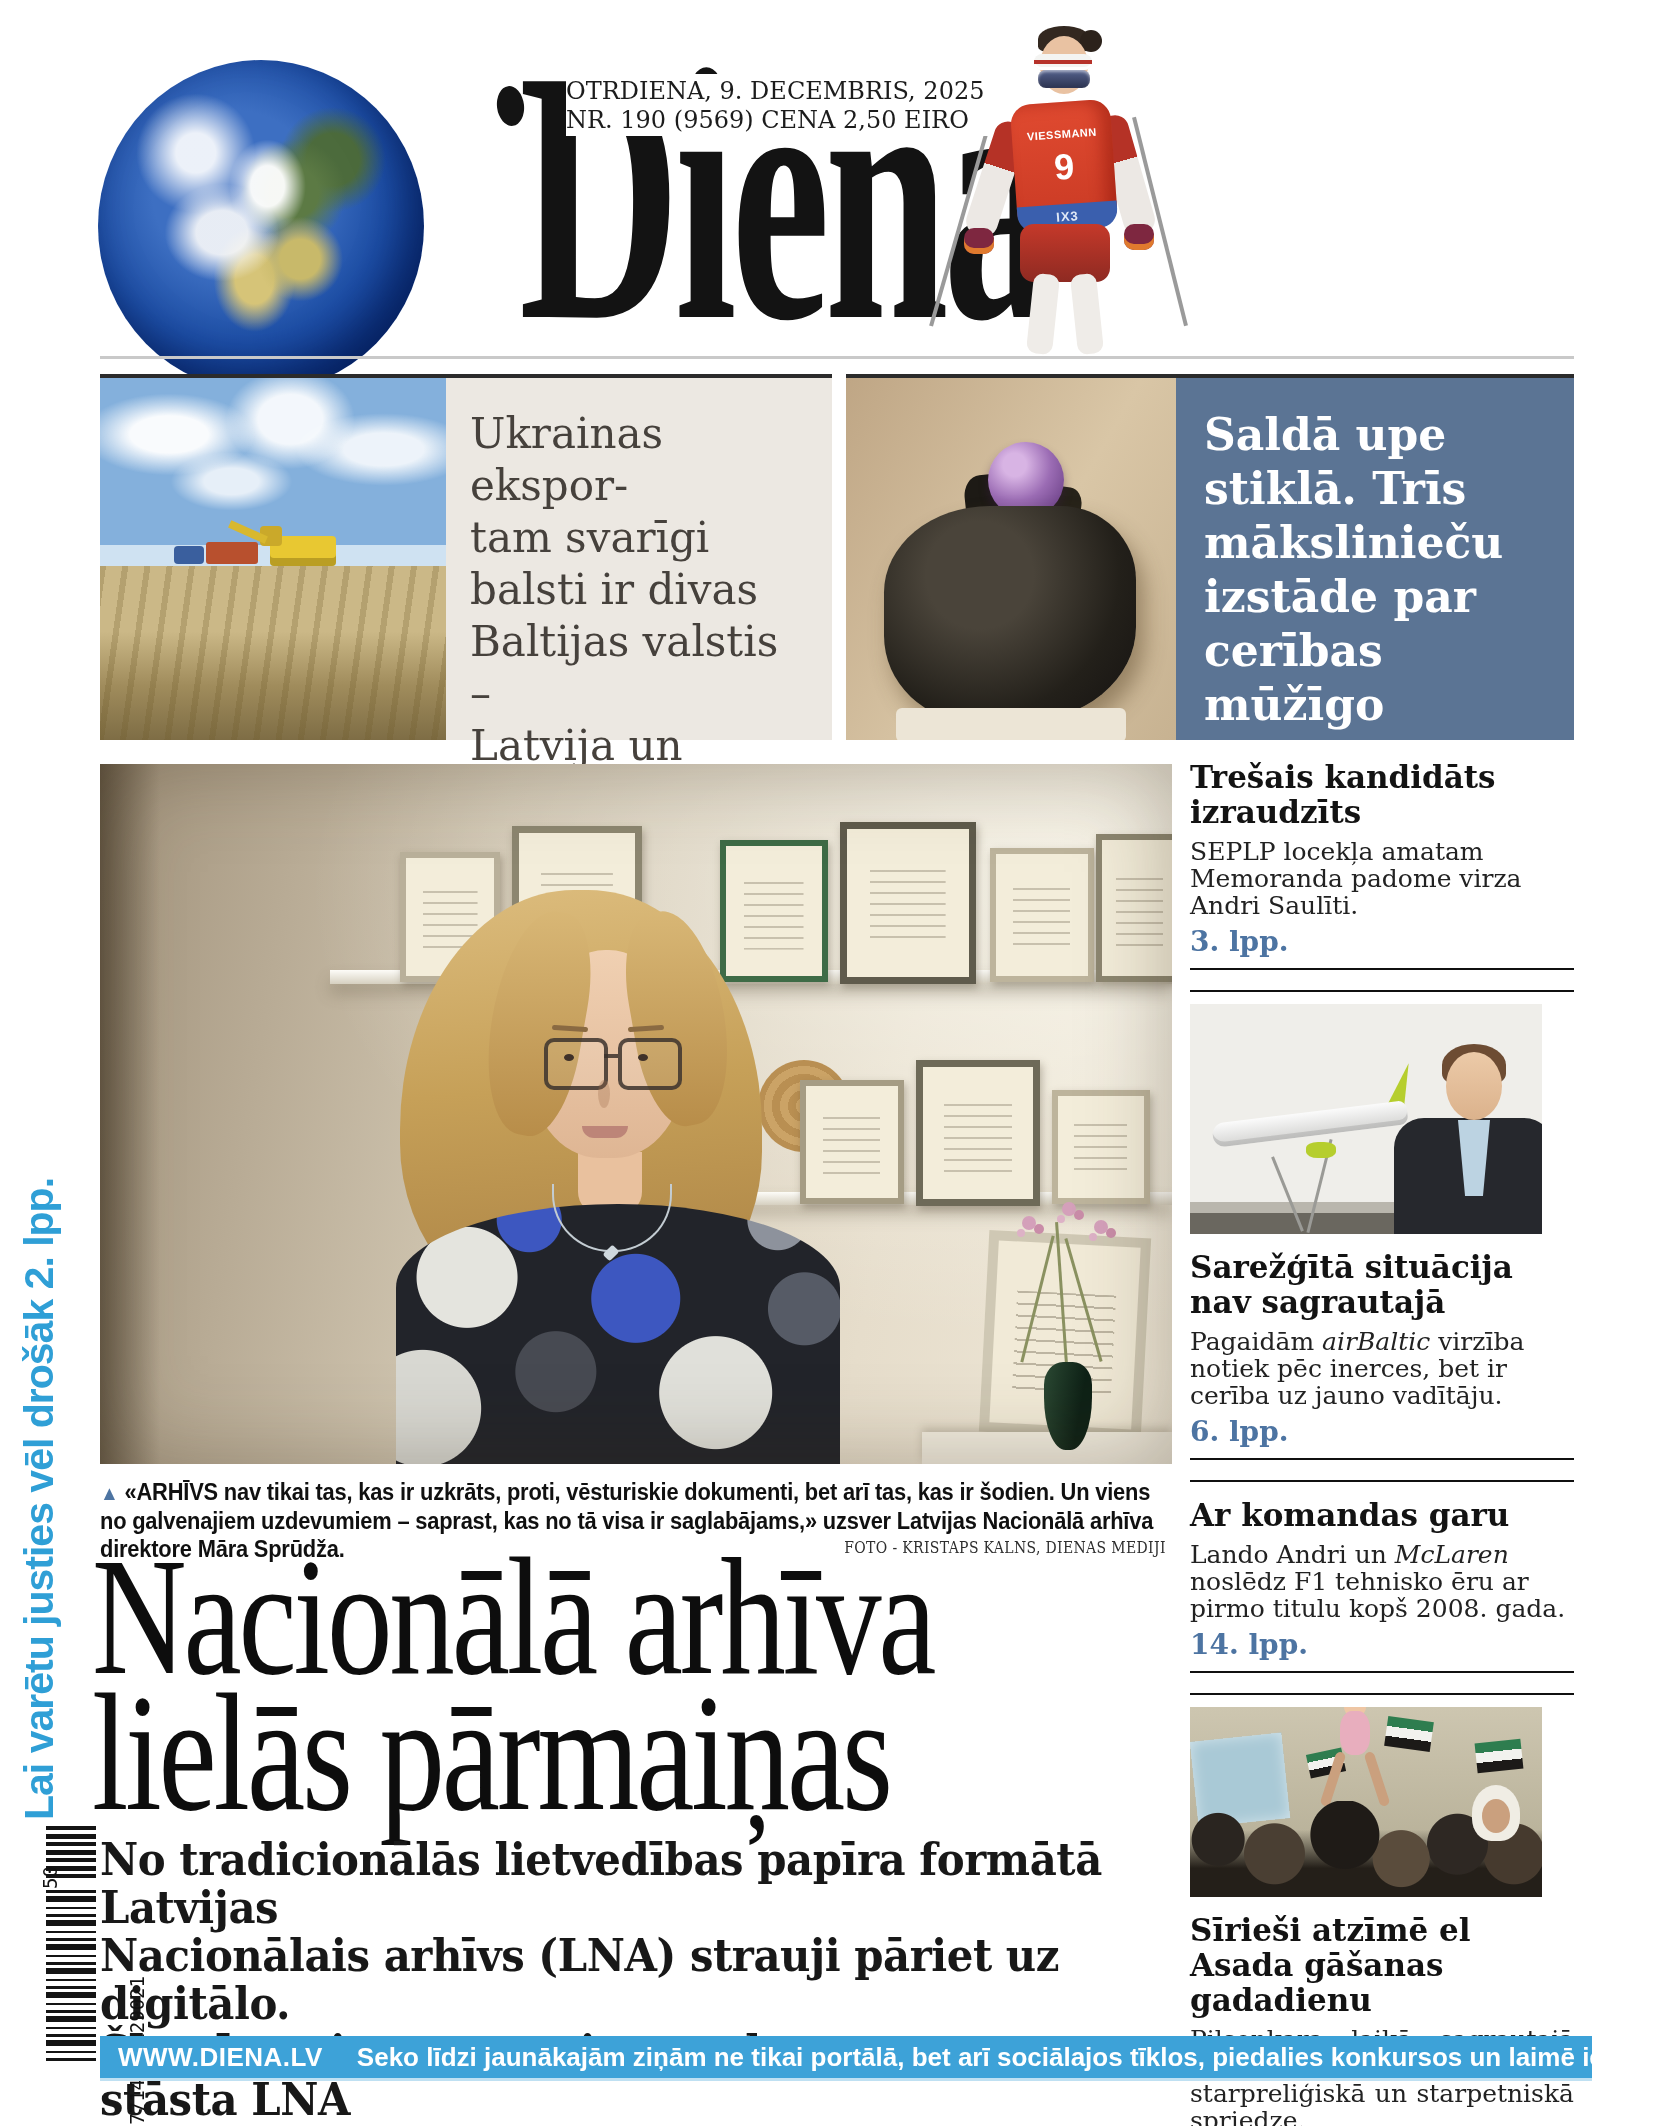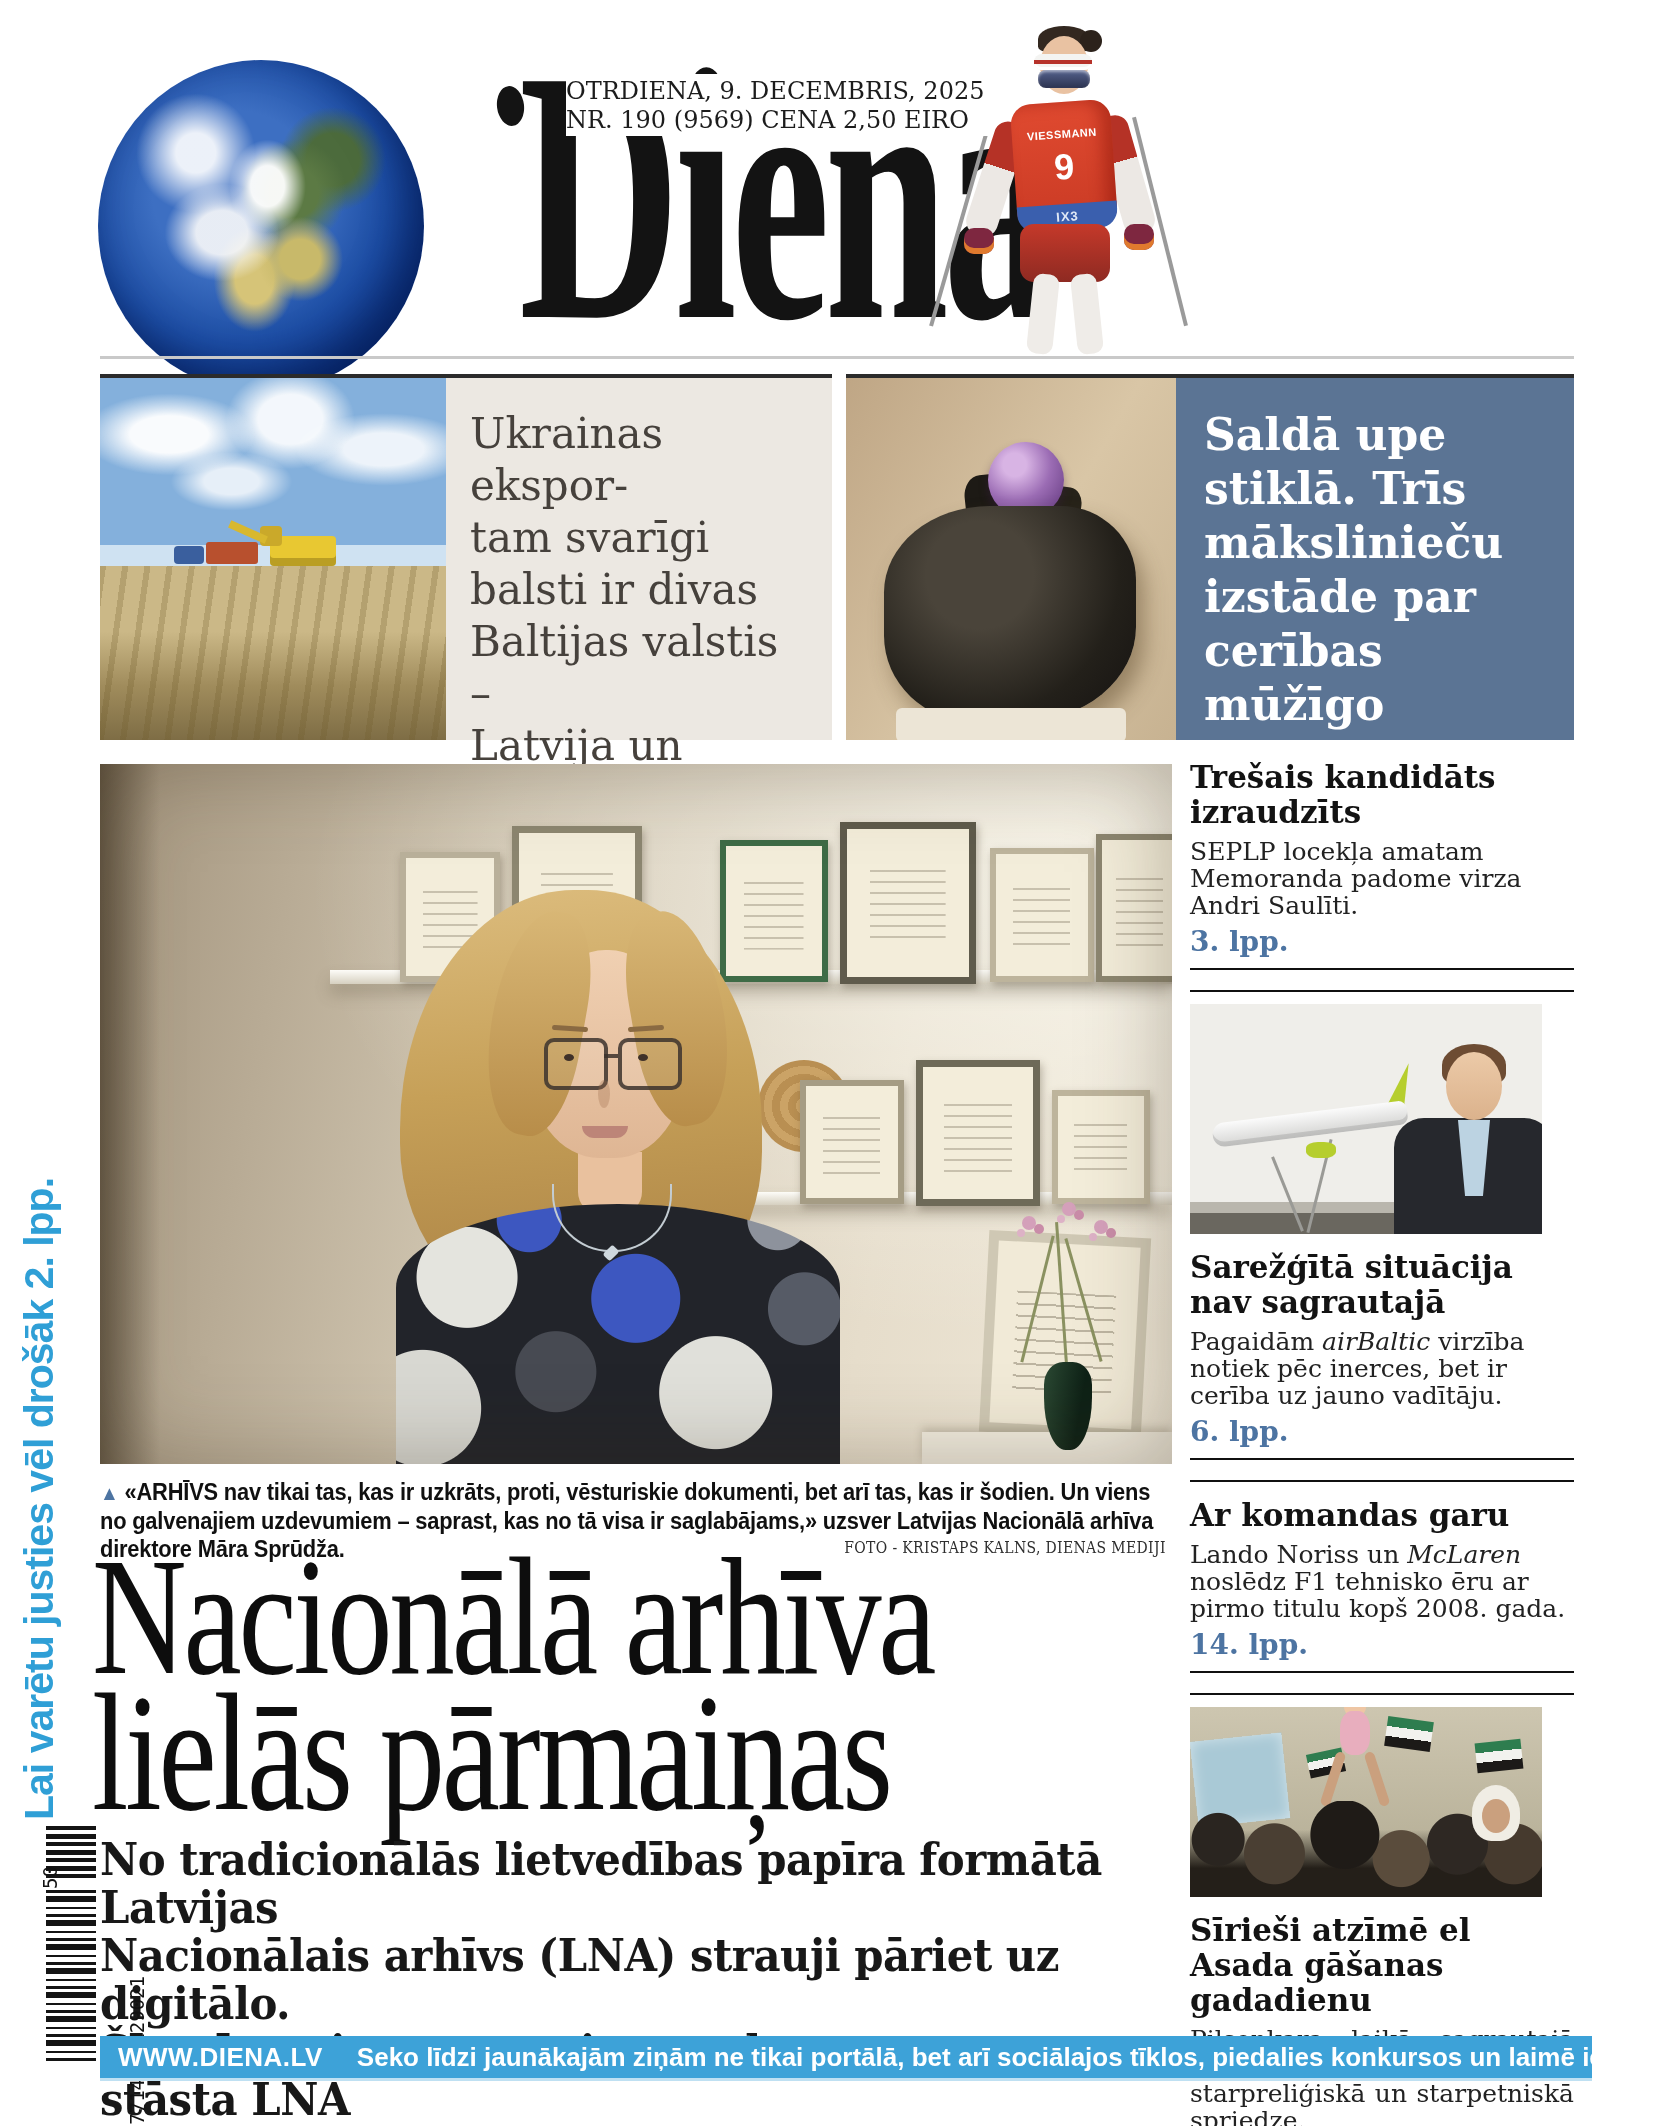--- a/index.html
+++ b/index.html
@@ -421,21 +421,21 @@
       <div class="hair"></div>
       <div class="head"></div>
     </div>
 
     <h3 style="margin-top:16px;">Sarežģītā situācija nav sagrautajā</h3>
     <div class="body"><span>Pagaidām </span><span class="it">airBaltic</span><span> virzība notiek pēc inerces, bet ir cerība uz jauno vadītāju.</span></div>
     <div class="ref pgref">6. lpp.</div>
     <div class="sep"></div>
 
     <h3 style="margin-top:16px;">Ar komandas garu</h3>
-    <div class="body"><span>Lando Noriss un </span><span class="it">McLaren</span><span> noslēdz F1 tehnisko ēru ar pirmo titulu kopš 2008. gada.</span></div>
+    <div class="body"><span>Lando Andri un </span><span class="it">McLaren</span><span> noslēdz F1 tehnisko ēru ar pirmo titulu kopš 2008. gada.</span></div>
     <div class="ref pgref">14. lpp.</div>
     <div class="sep"></div>
 
     <div class="rphoto sy">
       <div class="bigflag"></div>
       <div class="flag" style="left:196px;top:12px;transform:rotate(8deg);"></div>
       <div class="flag" style="left:286px;top:34px;transform:rotate(-6deg);"></div>
       <div class="flag" style="left:118px;top:44px;transform:rotate(-12deg);width:36px;height:24px;"></div>
       <div class="arm" style="left:138px;top:44px;transform:rotate(18deg);"></div>
       <div class="arm" style="left:182px;top:44px;transform:rotate(-18deg);"></div>

